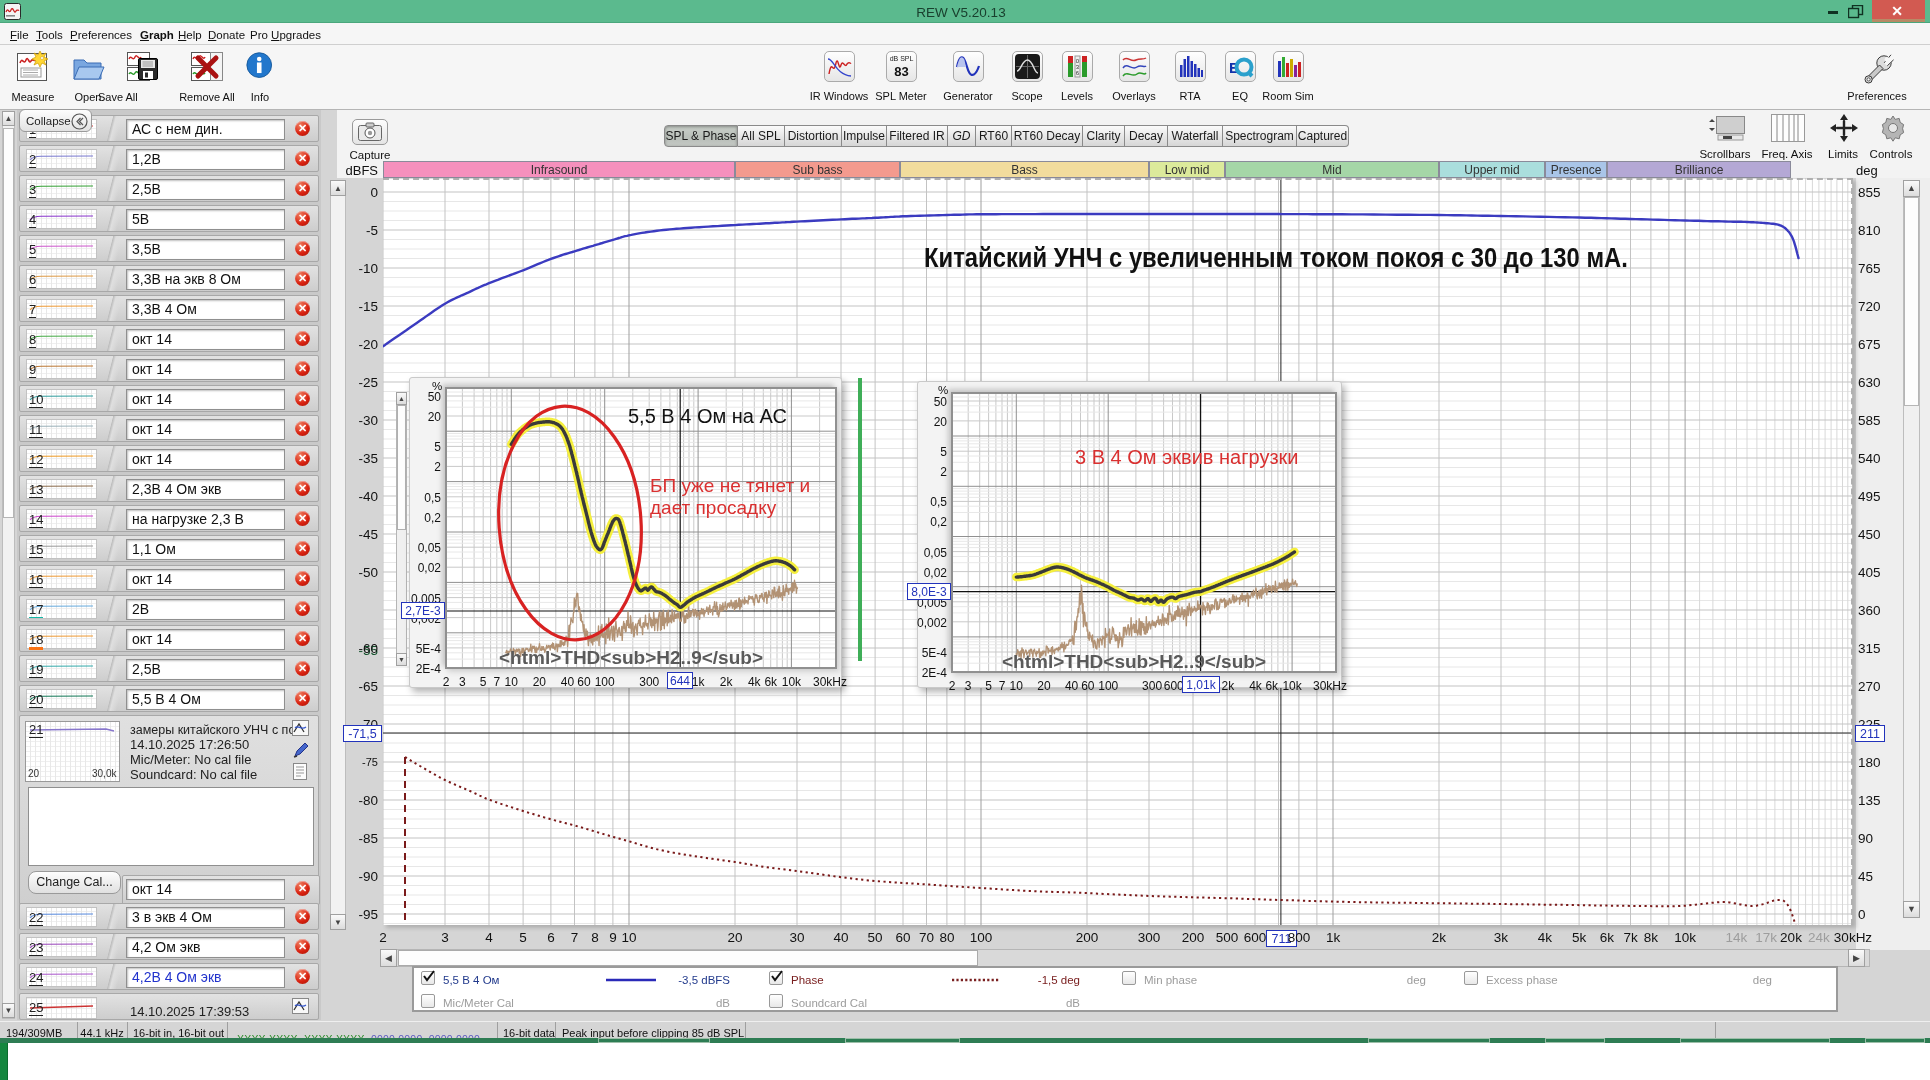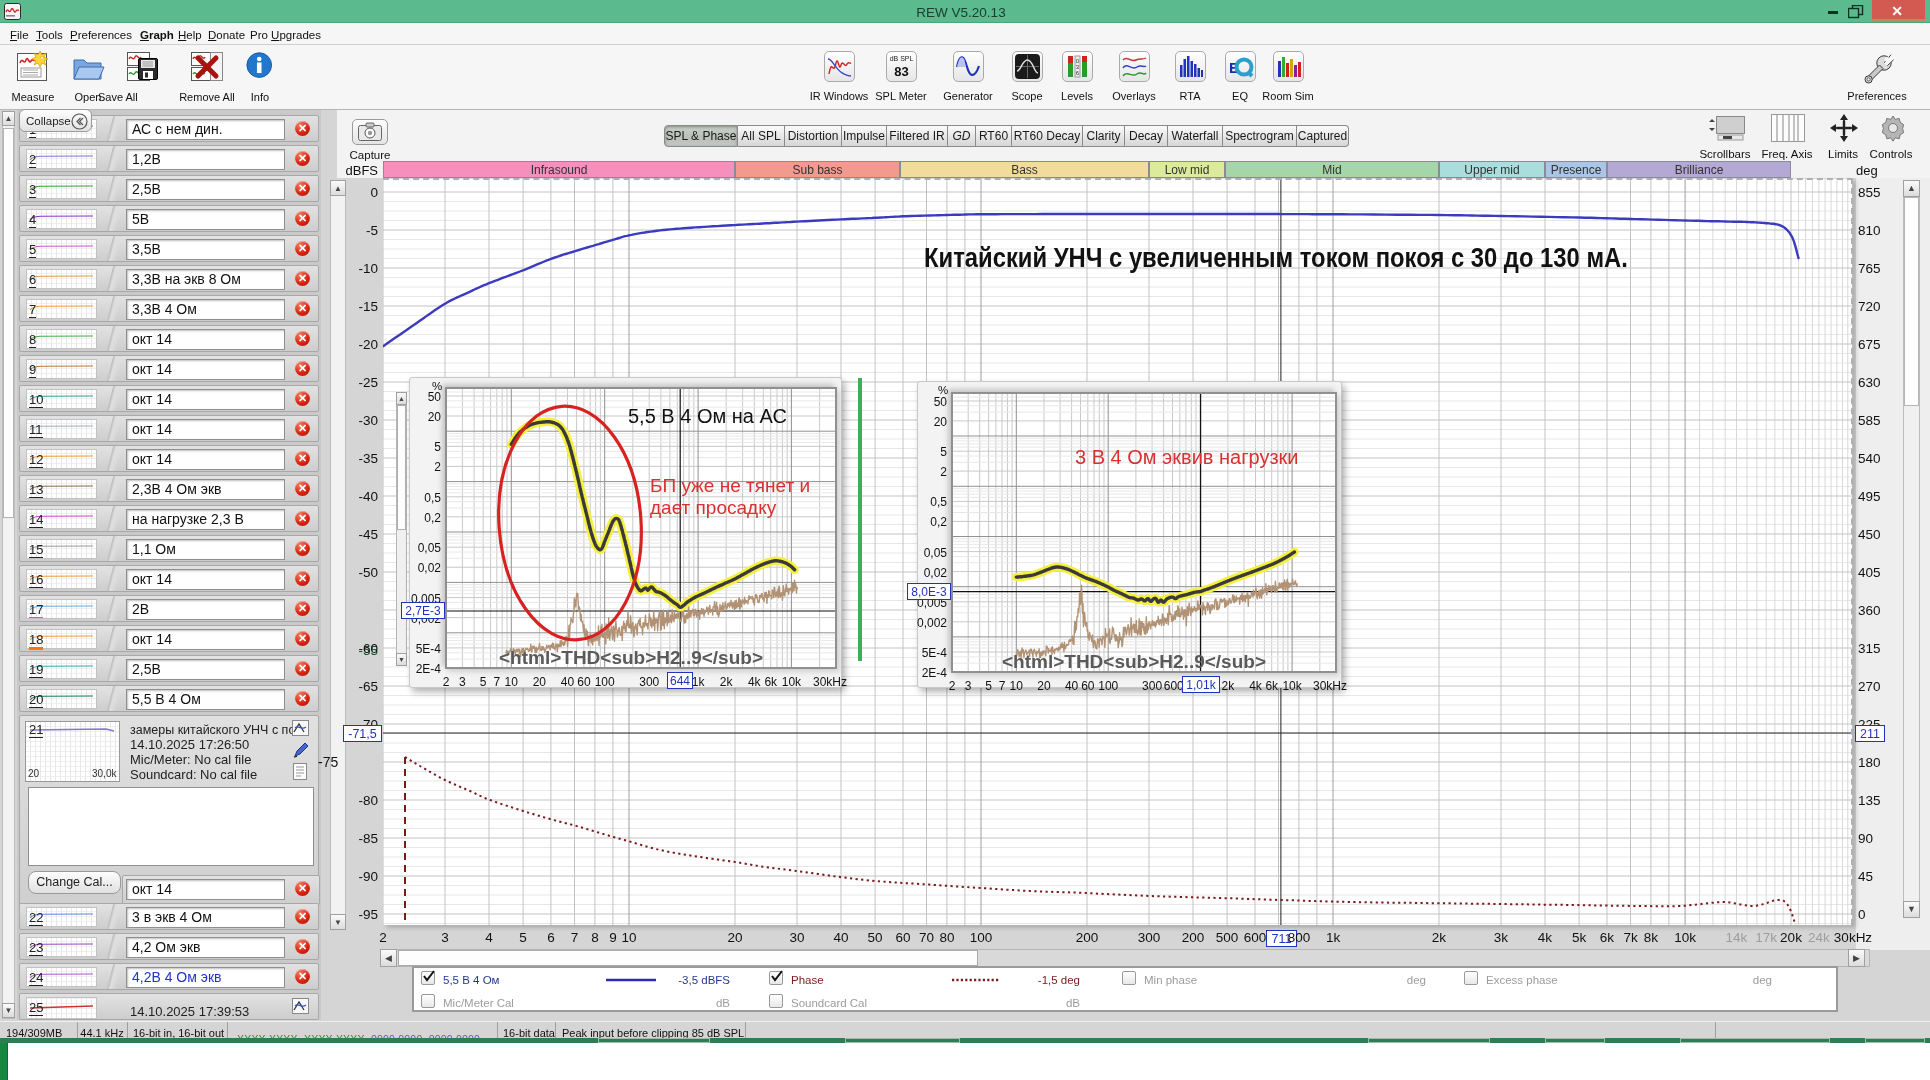--- a/index.html
+++ b/index.html
@@ -687,21 +687,21 @@
 <div style="position:absolute;left:318px;top:374.0px;width:60px;height:17.5px;font-size:13.5px;color:#111;text-align:right;font-weight:normal;line-height:17.5px;white-space:nowrap;">-25</div>
 <div style="position:absolute;left:318px;top:412.0px;width:60px;height:17.5px;font-size:13.5px;color:#111;text-align:right;font-weight:normal;line-height:17.5px;white-space:nowrap;">-30</div>
 <div style="position:absolute;left:318px;top:450.0px;width:60px;height:17.5px;font-size:13.5px;color:#111;text-align:right;font-weight:normal;line-height:17.5px;white-space:nowrap;">-35</div>
 <div style="position:absolute;left:318px;top:488.0px;width:60px;height:17.5px;font-size:13.5px;color:#111;text-align:right;font-weight:normal;line-height:17.5px;white-space:nowrap;">-40</div>
 <div style="position:absolute;left:318px;top:526.0px;width:60px;height:17.5px;font-size:13.5px;color:#111;text-align:right;font-weight:normal;line-height:17.5px;white-space:nowrap;">-45</div>
 <div style="position:absolute;left:318px;top:564.0px;width:60px;height:17.5px;font-size:13.5px;color:#111;text-align:right;font-weight:normal;line-height:17.5px;white-space:nowrap;">-50</div>
 <div style="position:absolute;left:318px;top:602.0px;width:60px;height:17.5px;font-size:13.5px;color:#14532d;text-align:right;font-weight:normal;line-height:17.5px;white-space:nowrap;margin-top:40px;">-55</div>
 <div style="position:absolute;left:318px;top:640.0px;width:60px;height:17.5px;font-size:13.5px;color:#111;text-align:right;font-weight:normal;line-height:17.5px;white-space:nowrap;">-60</div>
 <div style="position:absolute;left:318px;top:678.0px;width:60px;height:17.5px;font-size:13.5px;color:#111;text-align:right;font-weight:normal;line-height:17.5px;white-space:nowrap;">-65</div>
 <div style="position:absolute;left:318px;top:716.0px;width:60px;height:17.5px;font-size:13.5px;color:#111;text-align:right;font-weight:normal;line-height:17.5px;white-space:nowrap;">-70</div>
-<div style="position:absolute;left:318px;top:754.0px;width:60px;height:17.5px;font-size:14px;color:#111;font-weight:normal;line-height:17.5px;white-space:nowrap;">-75</div>
+<div style="position:absolute;left:318px;top:754.0px;width:60px;height:17.5px;font-size:11px;color:#111;text-align:right;font-weight:normal;line-height:17.5px;white-space:nowrap;">-75</div>
 <div style="position:absolute;left:318px;top:792.0px;width:60px;height:17.5px;font-size:13.5px;color:#111;text-align:right;font-weight:normal;line-height:17.5px;white-space:nowrap;">-80</div>
 <div style="position:absolute;left:318px;top:830.0px;width:60px;height:17.5px;font-size:13.5px;color:#111;text-align:right;font-weight:normal;line-height:17.5px;white-space:nowrap;">-85</div>
 <div style="position:absolute;left:318px;top:868.0px;width:60px;height:17.5px;font-size:13.5px;color:#111;text-align:right;font-weight:normal;line-height:17.5px;white-space:nowrap;">-90</div>
 <div style="position:absolute;left:318px;top:906.0px;width:60px;height:17.5px;font-size:13.5px;color:#111;text-align:right;font-weight:normal;line-height:17.5px;white-space:nowrap;">-95</div>
 <div style="position:absolute;left:1858px;top:184.0px;width:200px;height:17.5px;font-size:13.5px;color:#111;text-align:left;font-weight:normal;line-height:17.5px;white-space:nowrap;">855</div>
 <div style="position:absolute;left:1858px;top:222.0px;width:200px;height:17.5px;font-size:13.5px;color:#111;text-align:left;font-weight:normal;line-height:17.5px;white-space:nowrap;">810</div>
 <div style="position:absolute;left:1858px;top:260.0px;width:200px;height:17.5px;font-size:13.5px;color:#111;text-align:left;font-weight:normal;line-height:17.5px;white-space:nowrap;">765</div>
 <div style="position:absolute;left:1858px;top:298.0px;width:200px;height:17.5px;font-size:13.5px;color:#111;text-align:left;font-weight:normal;line-height:17.5px;white-space:nowrap;">720</div>
 <div style="position:absolute;left:1858px;top:336.0px;width:200px;height:17.5px;font-size:13.5px;color:#111;text-align:left;font-weight:normal;line-height:17.5px;white-space:nowrap;">675</div>
 <div style="position:absolute;left:1858px;top:374.0px;width:200px;height:17.5px;font-size:13.5px;color:#111;text-align:left;font-weight:normal;line-height:17.5px;white-space:nowrap;">630</div>

